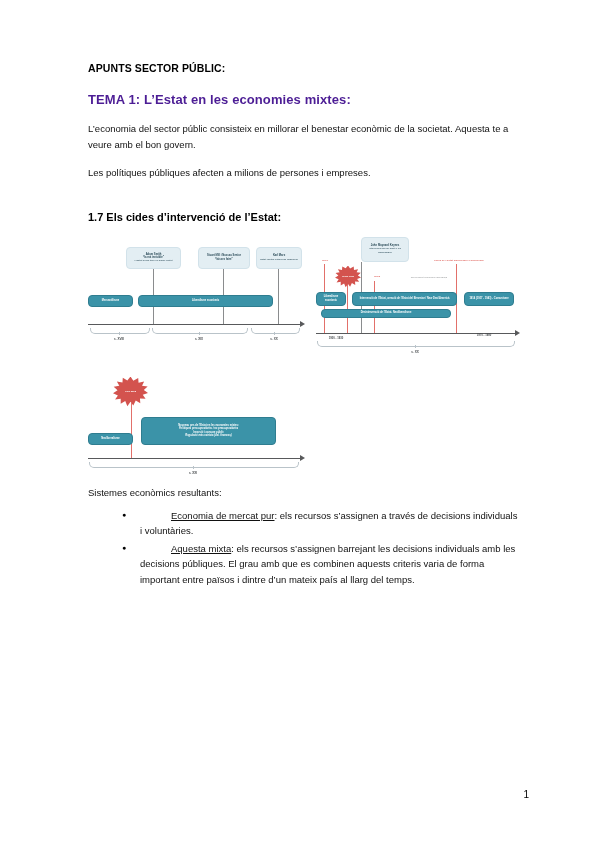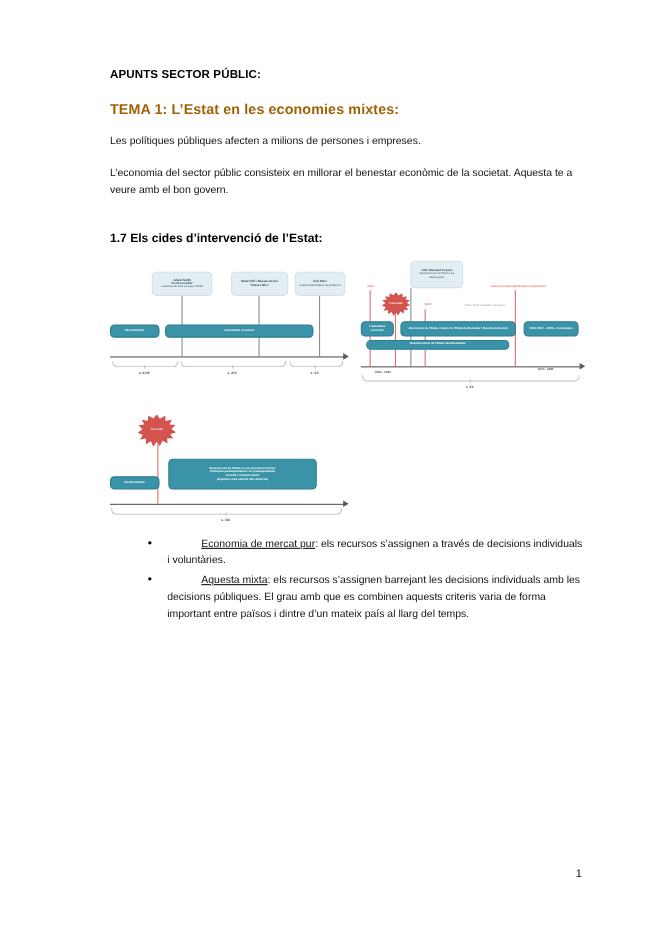--- a/index.html
+++ b/index.html
@@ -6,34 +6,34 @@
   body{font-family:"Liberation Sans", sans-serif;}
   .page{
     position:relative;
     width:599px;height:848px;
     background:#ffffff;
     margin:0 auto;
     overflow:hidden;
   }
   .content{
     position:absolute;
-    left:100px; top:62px;
+    left:88px; top:62px;
     width:430px;
   }
   .doc-title{
     font-size:10.5px;
     font-weight:bold;
     color:#000;
     letter-spacing:.1px;
     margin:0 0 18px 0;
   }
   .tema-title{
     font-size:13px;
     font-weight:bold;
-    color:#a16207;
+    color:#4c1d95;
     margin:0 0 14px 0;
     letter-spacing:.1px;
   }
   .para{
     font-size:9.5px;
     color:#111;
     line-height:15.5px;
     margin:0 0 13px 0;
   }
   .section-title{
@@ -194,23 +194,23 @@
 <body>
 
 <div class="page">
 
   <div class="content">
 
     <div class="doc-title">APUNTS SECTOR PÚBLIC:</div>
 
     <div class="tema-title">TEMA 1: L’Estat en les economies mixtes:</div>
 
+    <p class="para">L’economia del sector públic consisteix en millorar el benestar econòmic de la societat. Aquesta te a veure amb el bon govern.</p>
+
     <p class="para">Les polítiques públiques afecten a milions de persones i empreses.</p>
-
-    <p class="para">L’economia del sector públic consisteix en millorar el benestar econòmic de la societat. Aquesta te a veure amb el bon govern.</p>
 
     <div class="section-title">1.7 Els cides d’intervenció de l’Estat:</div>
 
     <div class="diagrams">
 
       <div class="tl" style="left:0px;top:8px;width:215px;height:130px;">
 
         <div class="bluebox" style="left:38px;top:2px;width:55px;height:22px;">
           <span>
             <b>Adam Smith</b><br>
@@ -327,20 +327,21 @@
 
         <div class="axis" style="left:0px;top:81px;width:213px;"></div>
 
         <div class="brace" style="left:1px;top:85px;width:208px;"></div>
         <div class="braceTick" style="left:105px;top:89px;"></div>
         <div class="centlabel" style="left:85px;top:94px;width:40px;">s. XXI</div>
       </div>
 
     </div>
 
+    <p class="lead">Sistemes econòmics resultants:</p>
 
     <ul class="bullets">
       <li>
         <span class="u">Economia de mercat pur</span><span>: els recursos s’assignen a través de decisions individuals i voluntàries.</span>
       </li>
       <li>
         <span class="u">Aquesta mixta</span><span>: els recursos s’assignen barrejant les decisions individuals amb les decisions públiques. El grau amb que es combinen aquests criteris varia de forma important entre països i dintre d’un mateix país al llarg del temps.</span>
       </li>
     </ul>
 

